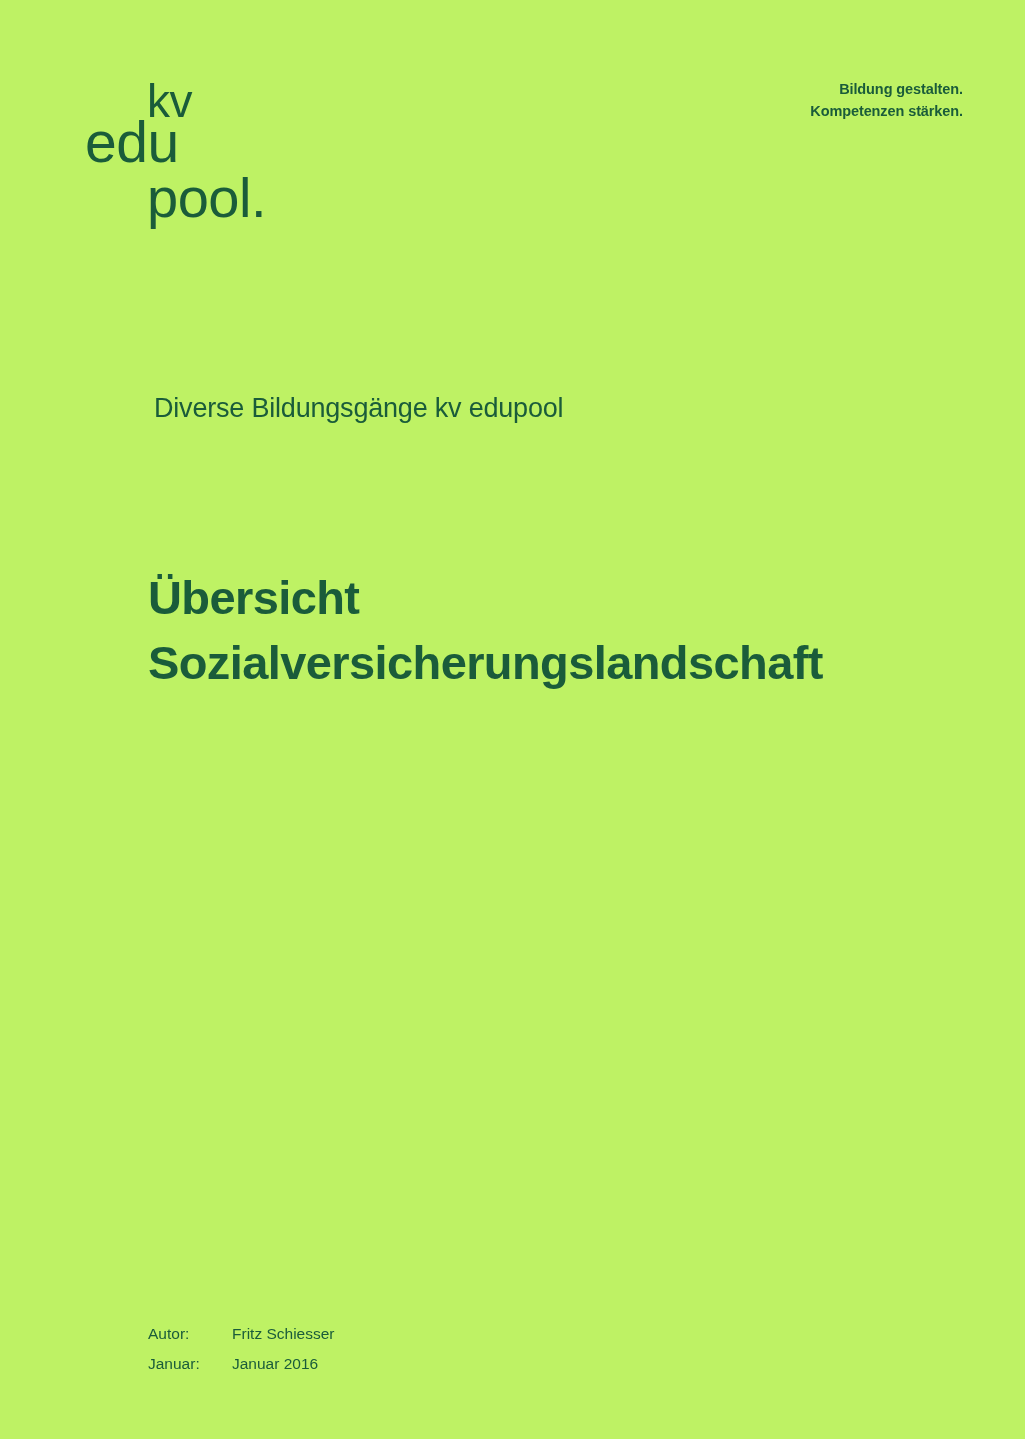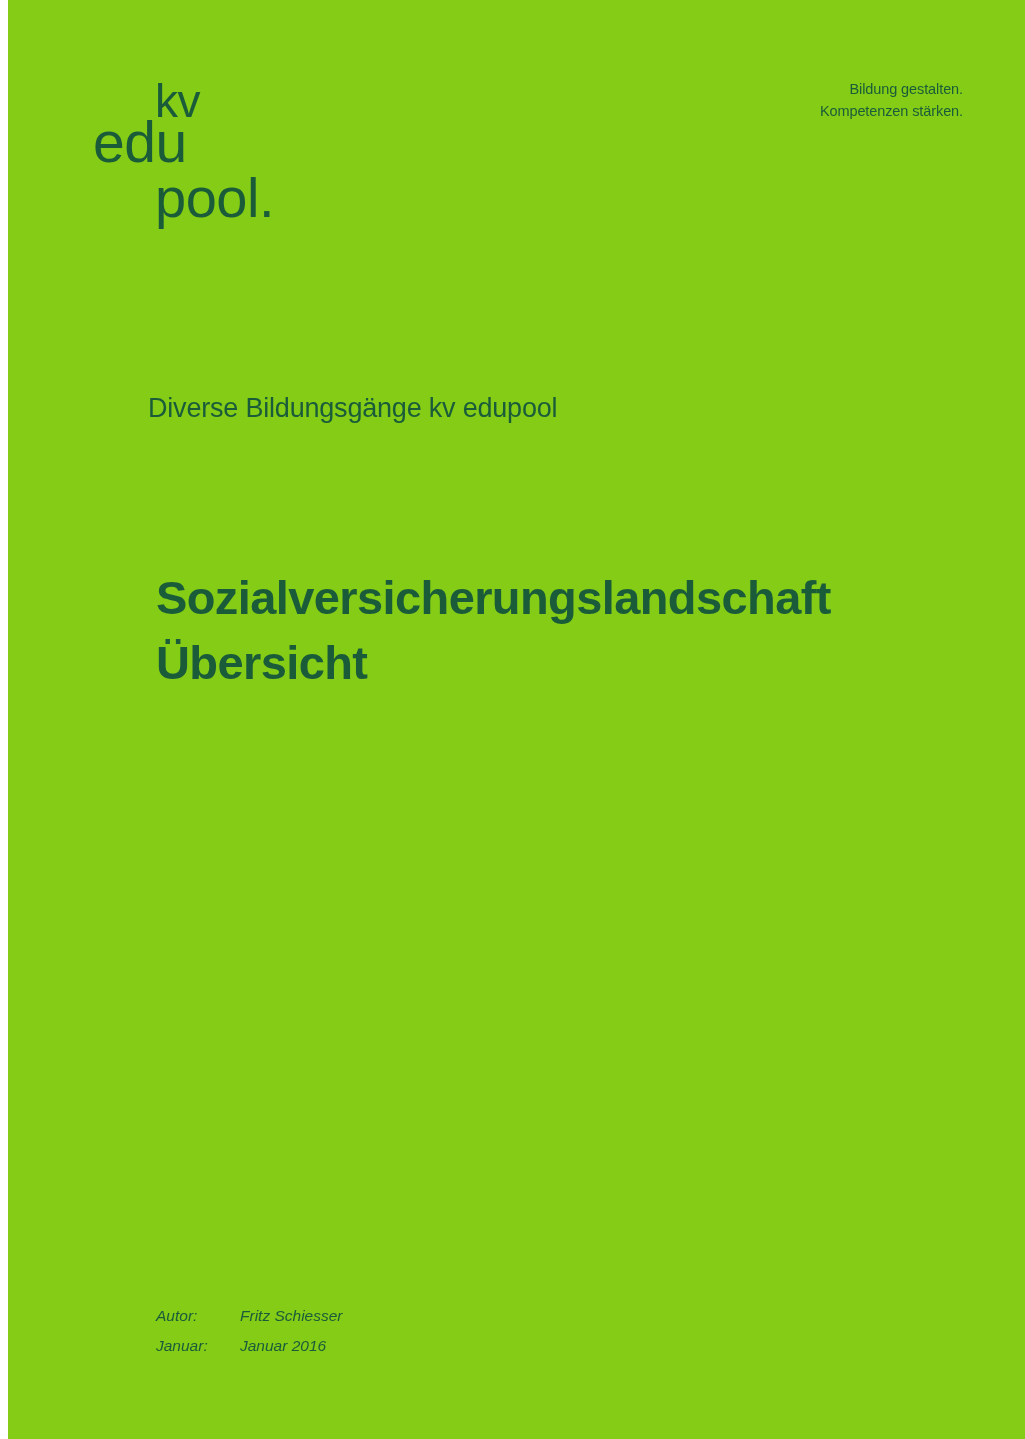--- a/index.html
+++ b/index.html
@@ -13,22 +13,21 @@
     height: 1439px;
     position: relative;
     font-family: "Liberation Sans", sans-serif;
     color: #1a5c3a;
     overflow: hidden;
   }
 
   .page {
     position: absolute;
     inset: 0;
-    background: #84cc16;
-    margin-left: 8px;
+    background: #bef264;
   }
 
   
   .logo {
     position: absolute;
     left: 85px;
     top: 78px;
     width: 260px;
     height: 160px;
     color: #1a5c3a;
@@ -56,30 +55,30 @@
     font-size: 56px;
   }
 
   
   .claim {
     position: absolute;
     right: 62px;
     top: 78px;
     text-align: right;
     font-size: 14.5px;
-    font-weight: 400;
+    font-weight: 700;
     line-height: 1.55;
     color: #1a5c3a;
     letter-spacing: -0.1px;
   }
 
   
   .subtitle {
     position: absolute;
-    left: 140px;
+    left: 154px;
     top: 392px;
     font-size: 27px;
     font-weight: 400;
     color: #1a5c3a;
     letter-spacing: -0.2px;
     line-height: 1.25;
   }
 
   
   .main-title {
@@ -92,25 +91,24 @@
     color: #1a5c3a;
     line-height: 1.38;
     letter-spacing: -0.6px;
   }
   .main-title .tline { display: block; }
 
   
   .meta {
     position: absolute;
     left: 148px;
-    bottom: 78px;
+    bottom: 60px;
     font-size: 15.5px;
     line-height: 1.95;
     color: #1a5c3a;
-    font-style: italic;
   }
   .meta-row {
     display: flex;
   }
   .meta-label {
     width: 84px;
     flex: 0 0 84px;
     font-weight: 400;
   }
   .meta-value {
@@ -129,22 +127,22 @@
   </div>
 
   <div class="claim">
     <div>Bildung gestalten.</div>
     <div>Kompetenzen stärken.</div>
   </div>
 
   <div class="subtitle">Diverse Bildungsgänge kv edupool</div>
 
   <div class="main-title">
+    <span class="tline">Übersicht</span>
     <span class="tline">Sozialversicherungslandschaft</span>
-    <span class="tline">Übersicht</span>
   </div>
 
   <div class="meta">
     <div class="meta-row">
       <span class="meta-label">Autor:</span>
       <span class="meta-value">Fritz Schiesser</span>
     </div>
     <div class="meta-row">
       <span class="meta-label">Januar:</span>
       <span class="meta-value">Januar 2016</span>

